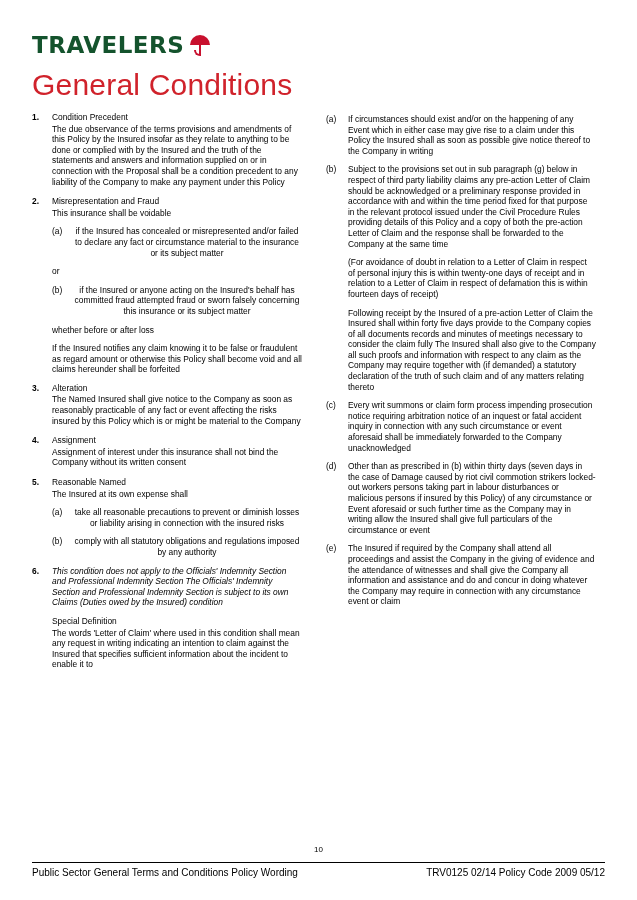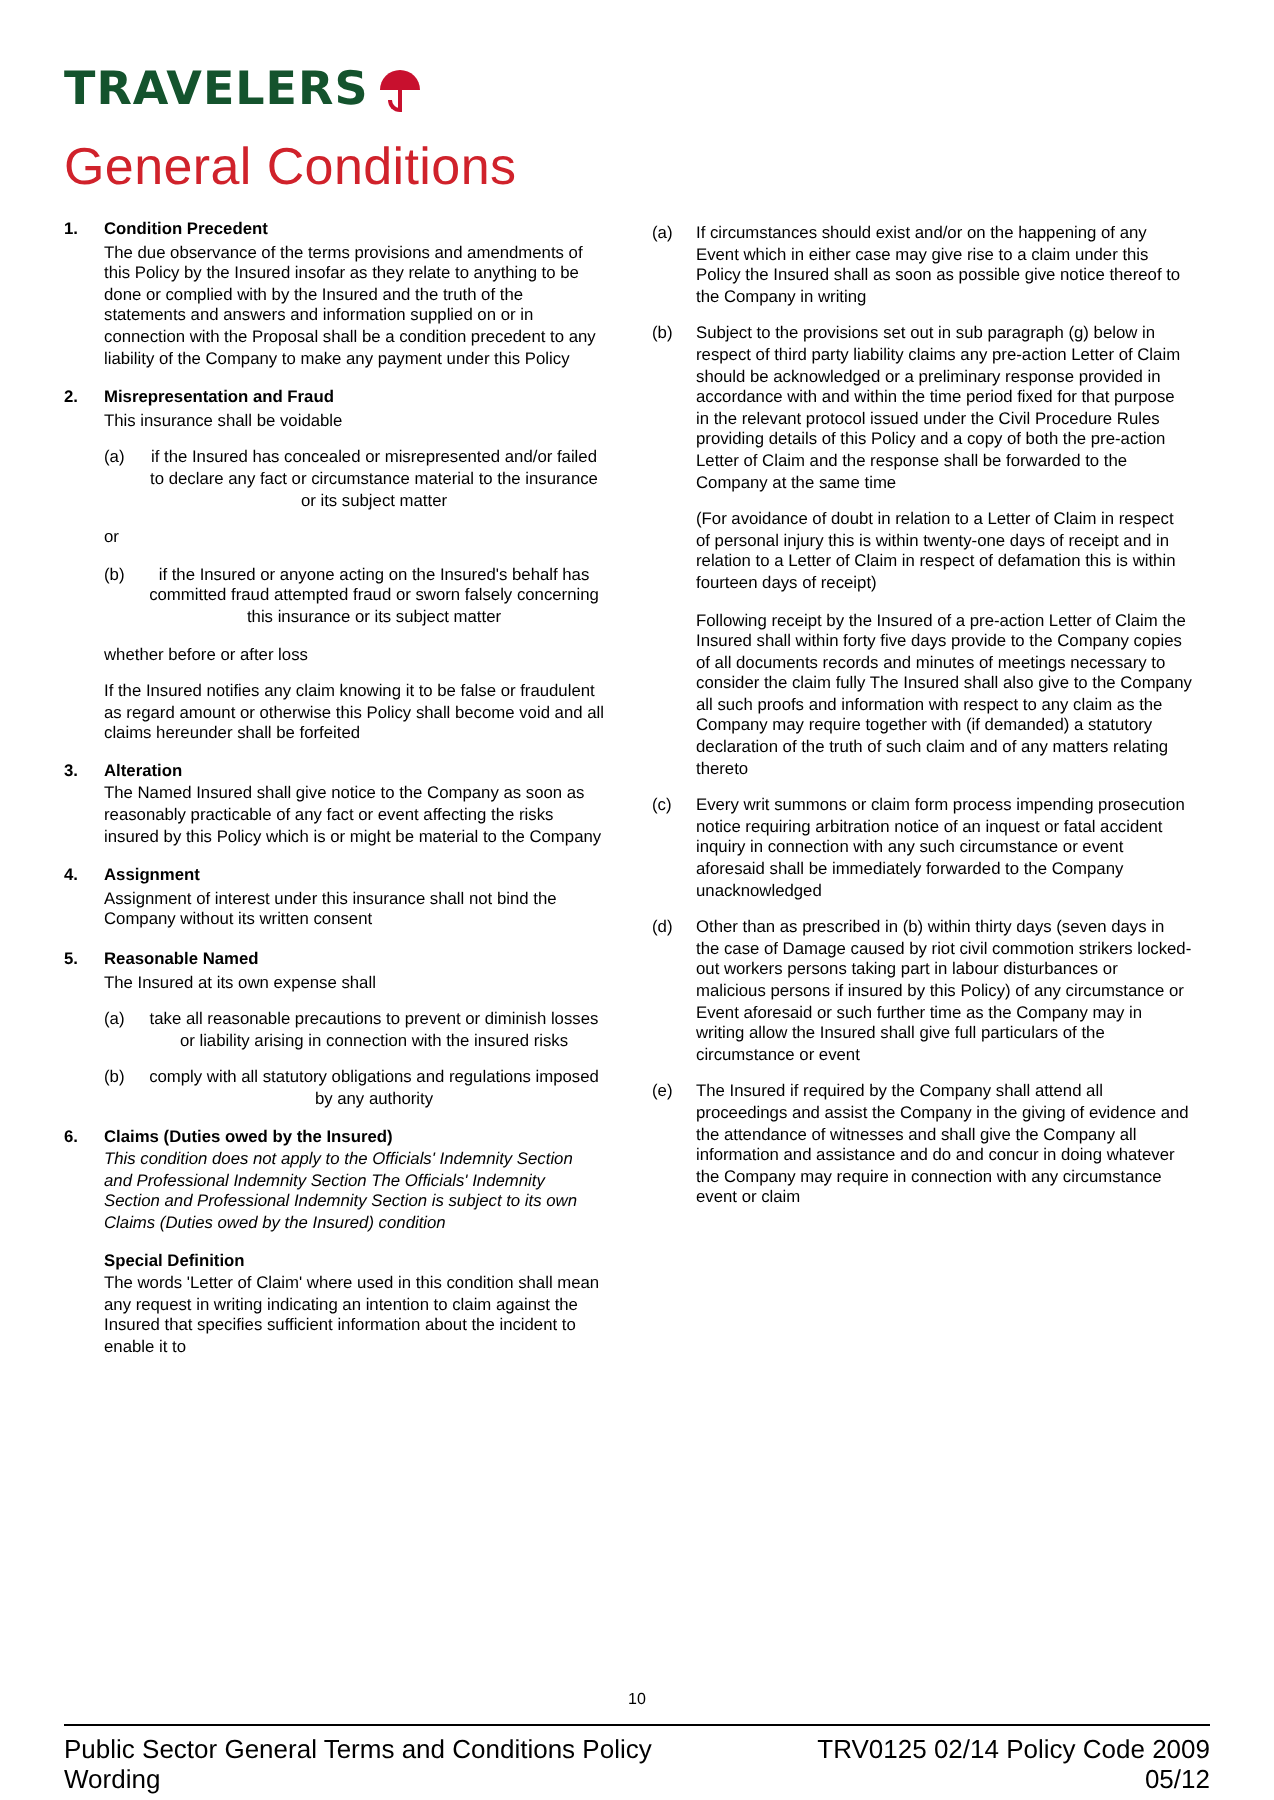--- a/index.html
+++ b/index.html
@@ -64,21 +64,21 @@
     position: absolute;
     left: 4px; top: 17px;
     width: 7px; height: 6px;
     border: 2px solid #c8102e;
     border-top: none;
     border-right: none;
     border-radius: 0 0 0 8px;
   }
   
   .doc-title {
-    font-size: 26px;
+    font-size: 30px;
     color: #d0222b;
     font-weight: normal;
     margin: 2px 0 10px 0;
     letter-spacing: 0.2px;
   }
   
   .columns {
     display: flex;
     gap: 24px;
     height: 742px;
@@ -96,21 +96,21 @@
     margin-bottom: 1px;
   }
   .clause .num {
     width: 20px;
     flex: 0 0 20px;
     font-weight: bold;
     font-size: 8.4px;
   }
   .clause .body { flex: 1 1 auto; }
   .clause-head {
-    font-weight: bold;
+    font-weight: normal;
     font-size: 8.4px;
     margin-bottom: 1px;
   }
   p {
     margin: 0 0 8px 0;
     text-align: left;
   }
   p.tight { margin-bottom: 7px; }
   .sub {
     display: flex;
@@ -149,21 +149,21 @@
     font-size: 8px;
   }
   .footer {
     position: absolute;
     left: 32px; right: 32px;
     top: 862px;
     border-top: 1px solid #000;
     padding-top: 4px;
     display: flex;
     justify-content: space-between;
-    font-size: 13px;
+    font-size: 10px;
   }
   .footer .right-txt { text-align: right; }
 </style>
 </head>
 <body>
 
 <div class="page">
 
   <div class="logo-row">
     <span class="logo-text">TRAVELERS</span>
@@ -233,21 +233,20 @@
         <div class="txt">take all reasonable precautions to prevent or diminish losses or liability arising in connection with the insured risks</div>
       </div>
       <div class="sub">
         <div class="lbl">(b)</div>
         <div class="txt">comply with all statutory obligations and regulations imposed by any authority</div>
       </div>
 
       <div class="clause">
         <div class="num">6.</div>
         <div class="body">
-          <div class="clause-head">Claims (Duties owed by the Insured)</div>
           <p class="italic">This condition does not apply to the Officials' Indemnity Section and Professional Indemnity Section The Officials' Indemnity Section and Professional Indemnity Section is subject to its own Claims (Duties owed by the Insured) condition</p>
           <div class="clause-head">Special Definition</div>
           <p>The words 'Letter of Claim' where used in this condition shall mean any request in writing indicating an intention to claim against the Insured that specifies sufficient information about the incident to enable it to</p>
         </div>
       </div>
 
     </div>
 
     <div class="col right">
 

